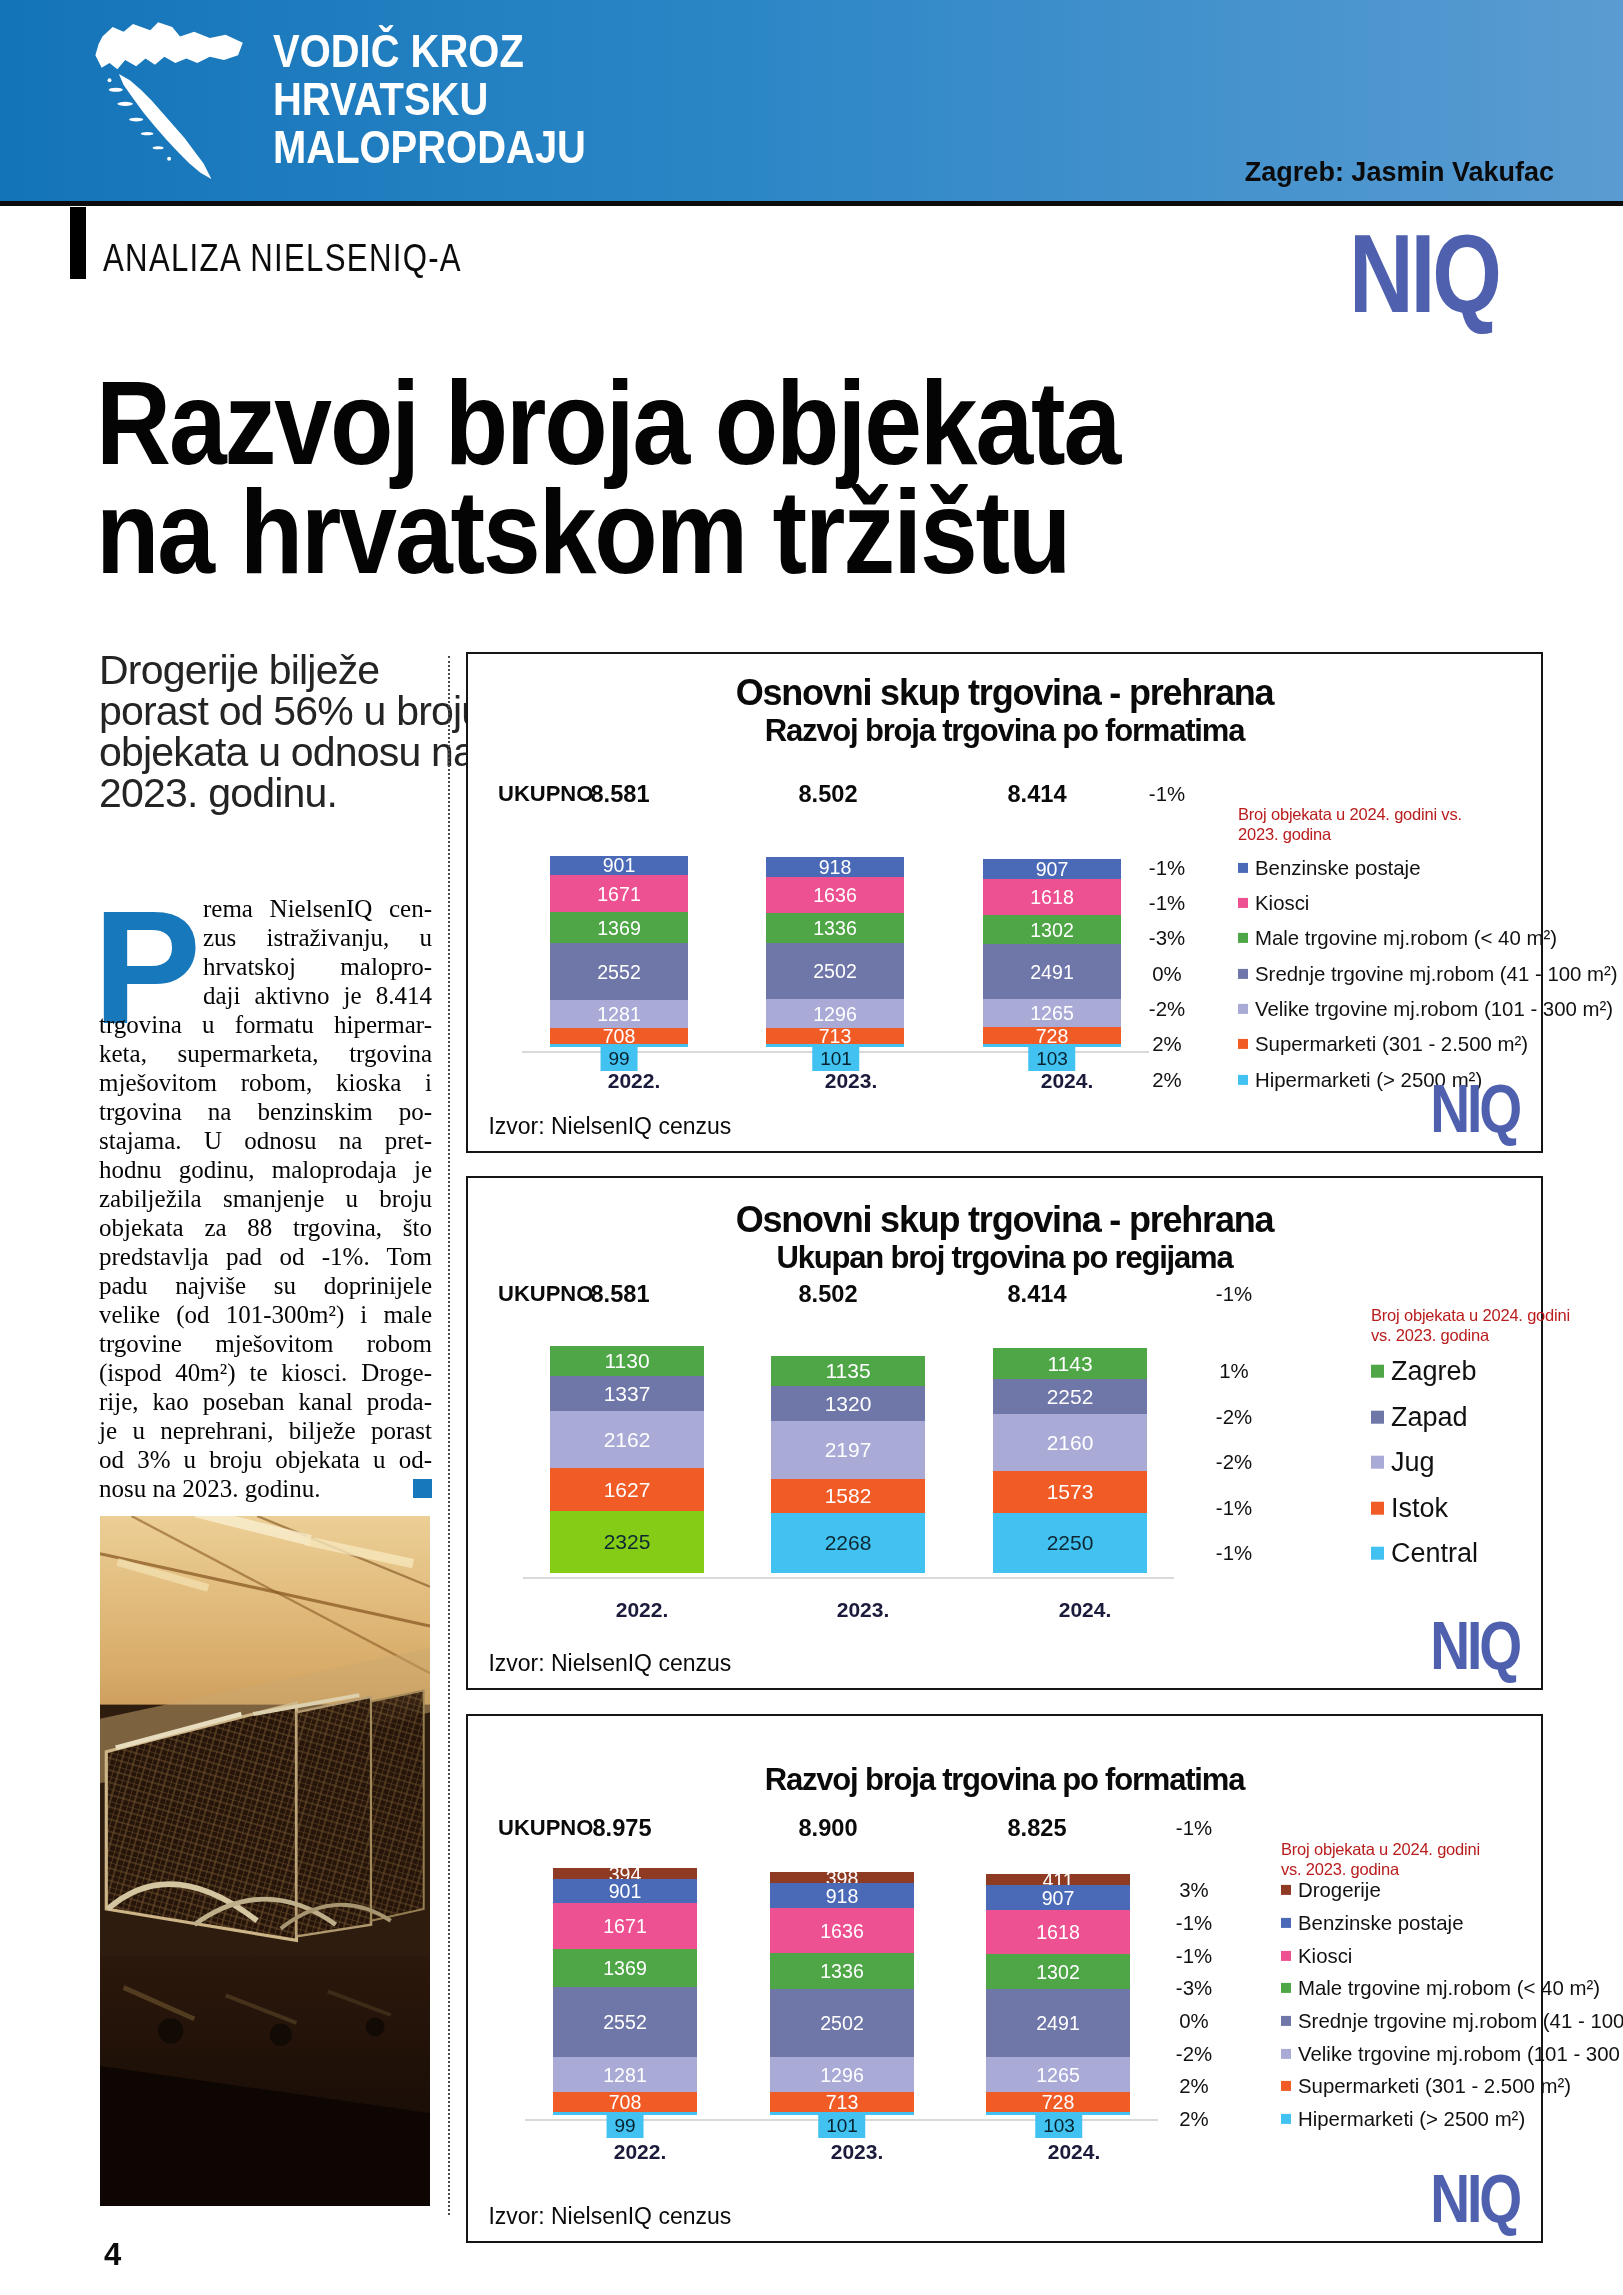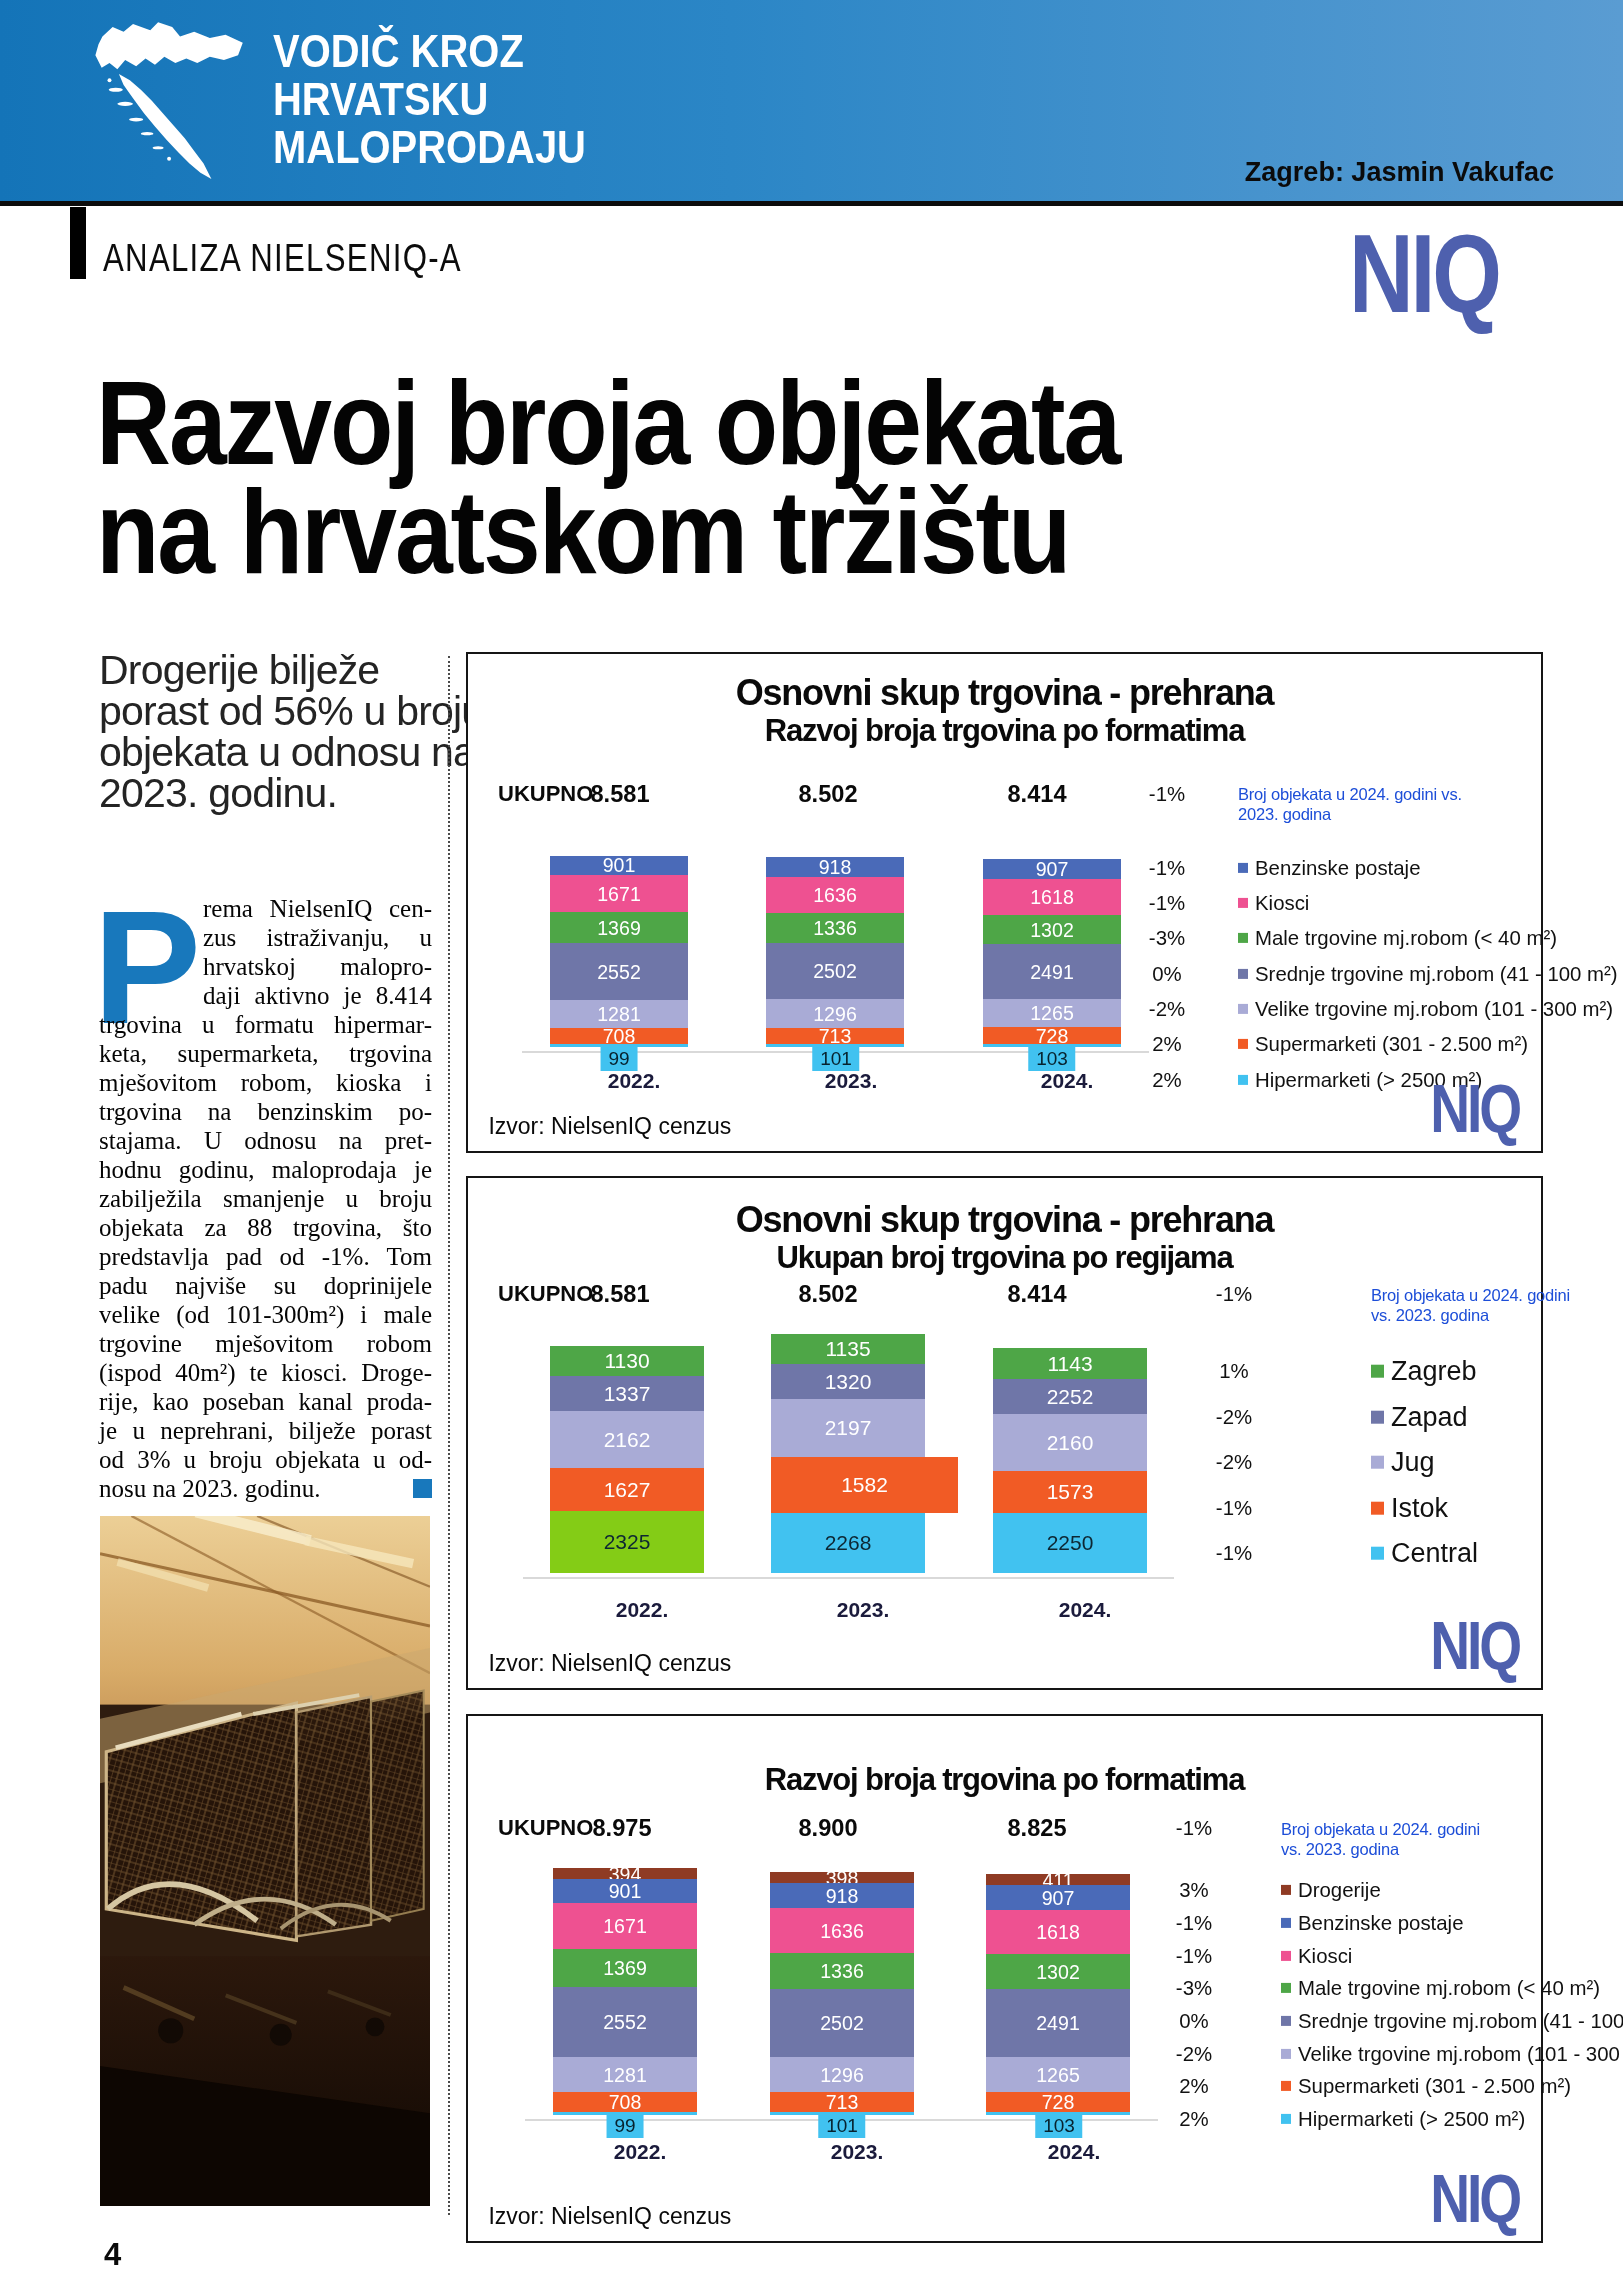--- a/index.html
+++ b/index.html
@@ -44,21 +44,21 @@
   
   .chart-box{position:absolute;left:466px;width:1077px;background:#fff;border:2.4px solid #151515;
              box-sizing:border-box;}
   .c-title{position:absolute;left:0;right:0;text-align:center;font-size:36px;font-weight:bold;
            color:#0a0a0a;letter-spacing:-1.2px;}
   .c-sub{position:absolute;left:0;right:0;text-align:center;font-size:31px;font-weight:bold;
          color:#0a0a0a;letter-spacing:-1.2px;}
   .uk-label{position:absolute;left:30px;transform:translateY(-50%);font-size:22px;font-weight:bold;color:#0a0a0a;}
   .uk-total{position:absolute;transform:translate(-50%,-50%);font-size:23.6px;font-weight:bold;color:#0a0a0a;}
   .pct{position:absolute;transform:translate(-50%,-50%);font-size:20.4px;color:#111;}
-  .c-note{position:absolute;font-size:16.5px;line-height:20.4px;color:#1d4ed8;letter-spacing:-0.2px;}
+  .c-note{position:absolute;font-size:16.5px;line-height:20.4px;color:#b91c1c;letter-spacing:-0.2px;margin-top:20px;}
   .stack{position:absolute;display:flex;flex-direction:column;}
   .seg{position:relative;width:100%;}
   .seg-label{position:absolute;left:0;right:0;top:50%;transform:translateY(-50%);
              text-align:center;font-size:19.6px;color:#ffffff;white-space:nowrap;}
   .seg-label.dark{color:#0d2733;}
   .axis{position:absolute;height:2.4px;background:#d9d9d9;}
   .badge{position:absolute;transform:translateX(-50%);padding:0.8px 7.9px;font-size:19px;color:#07222e;
          z-index:3;}
   .year{position:absolute;transform:translate(-50%,-50%);font-size:21px;font-weight:bold;color:#1b1b3c;margin-left:15px;}
   .lg-sw{position:absolute;transform:translateY(-50%);}
@@ -313,21 +313,21 @@
       <div class="stack" style="left: 303px; width: 154px; bottom: 115px;">
         <div class="seg" style="height: 30px; background: rgb(78, 166, 71);">
           <div class="seg-label" style="font-size: 21px;">1135</div>
         </div>
         <div class="seg" style="height: 35px; background: rgb(111, 118, 168);">
           <div class="seg-label" style="font-size: 21px;">1320</div>
         </div>
         <div class="seg" style="height: 58px; background: rgb(169, 171, 214);">
           <div class="seg-label" style="font-size: 21px;">2197</div>
         </div>
-        <div class="seg" style="height: 56px; background: rgb(241, 91, 37); padding-left: 33px;">
+        <div class="seg" style="height: 34px; background: rgb(241, 91, 37);">
           <div class="seg-label" style="font-size: 21px;">1582</div>
         </div>
         <div class="seg" style="height: 60px; background: rgb(65, 194, 240);">
           <div class="seg-label dark" style="font-size: 21px;">2268</div>
         </div>
       </div>
       <div class="year" style="left: 380px; top: 432px;">2023.</div>
       <div class="stack" style="left: 525px; width: 154px; bottom: 115px;">
         <div class="seg" style="height: 31px; background: rgb(78, 166, 71);">
           <div class="seg-label" style="font-size: 21px;">1143</div>

